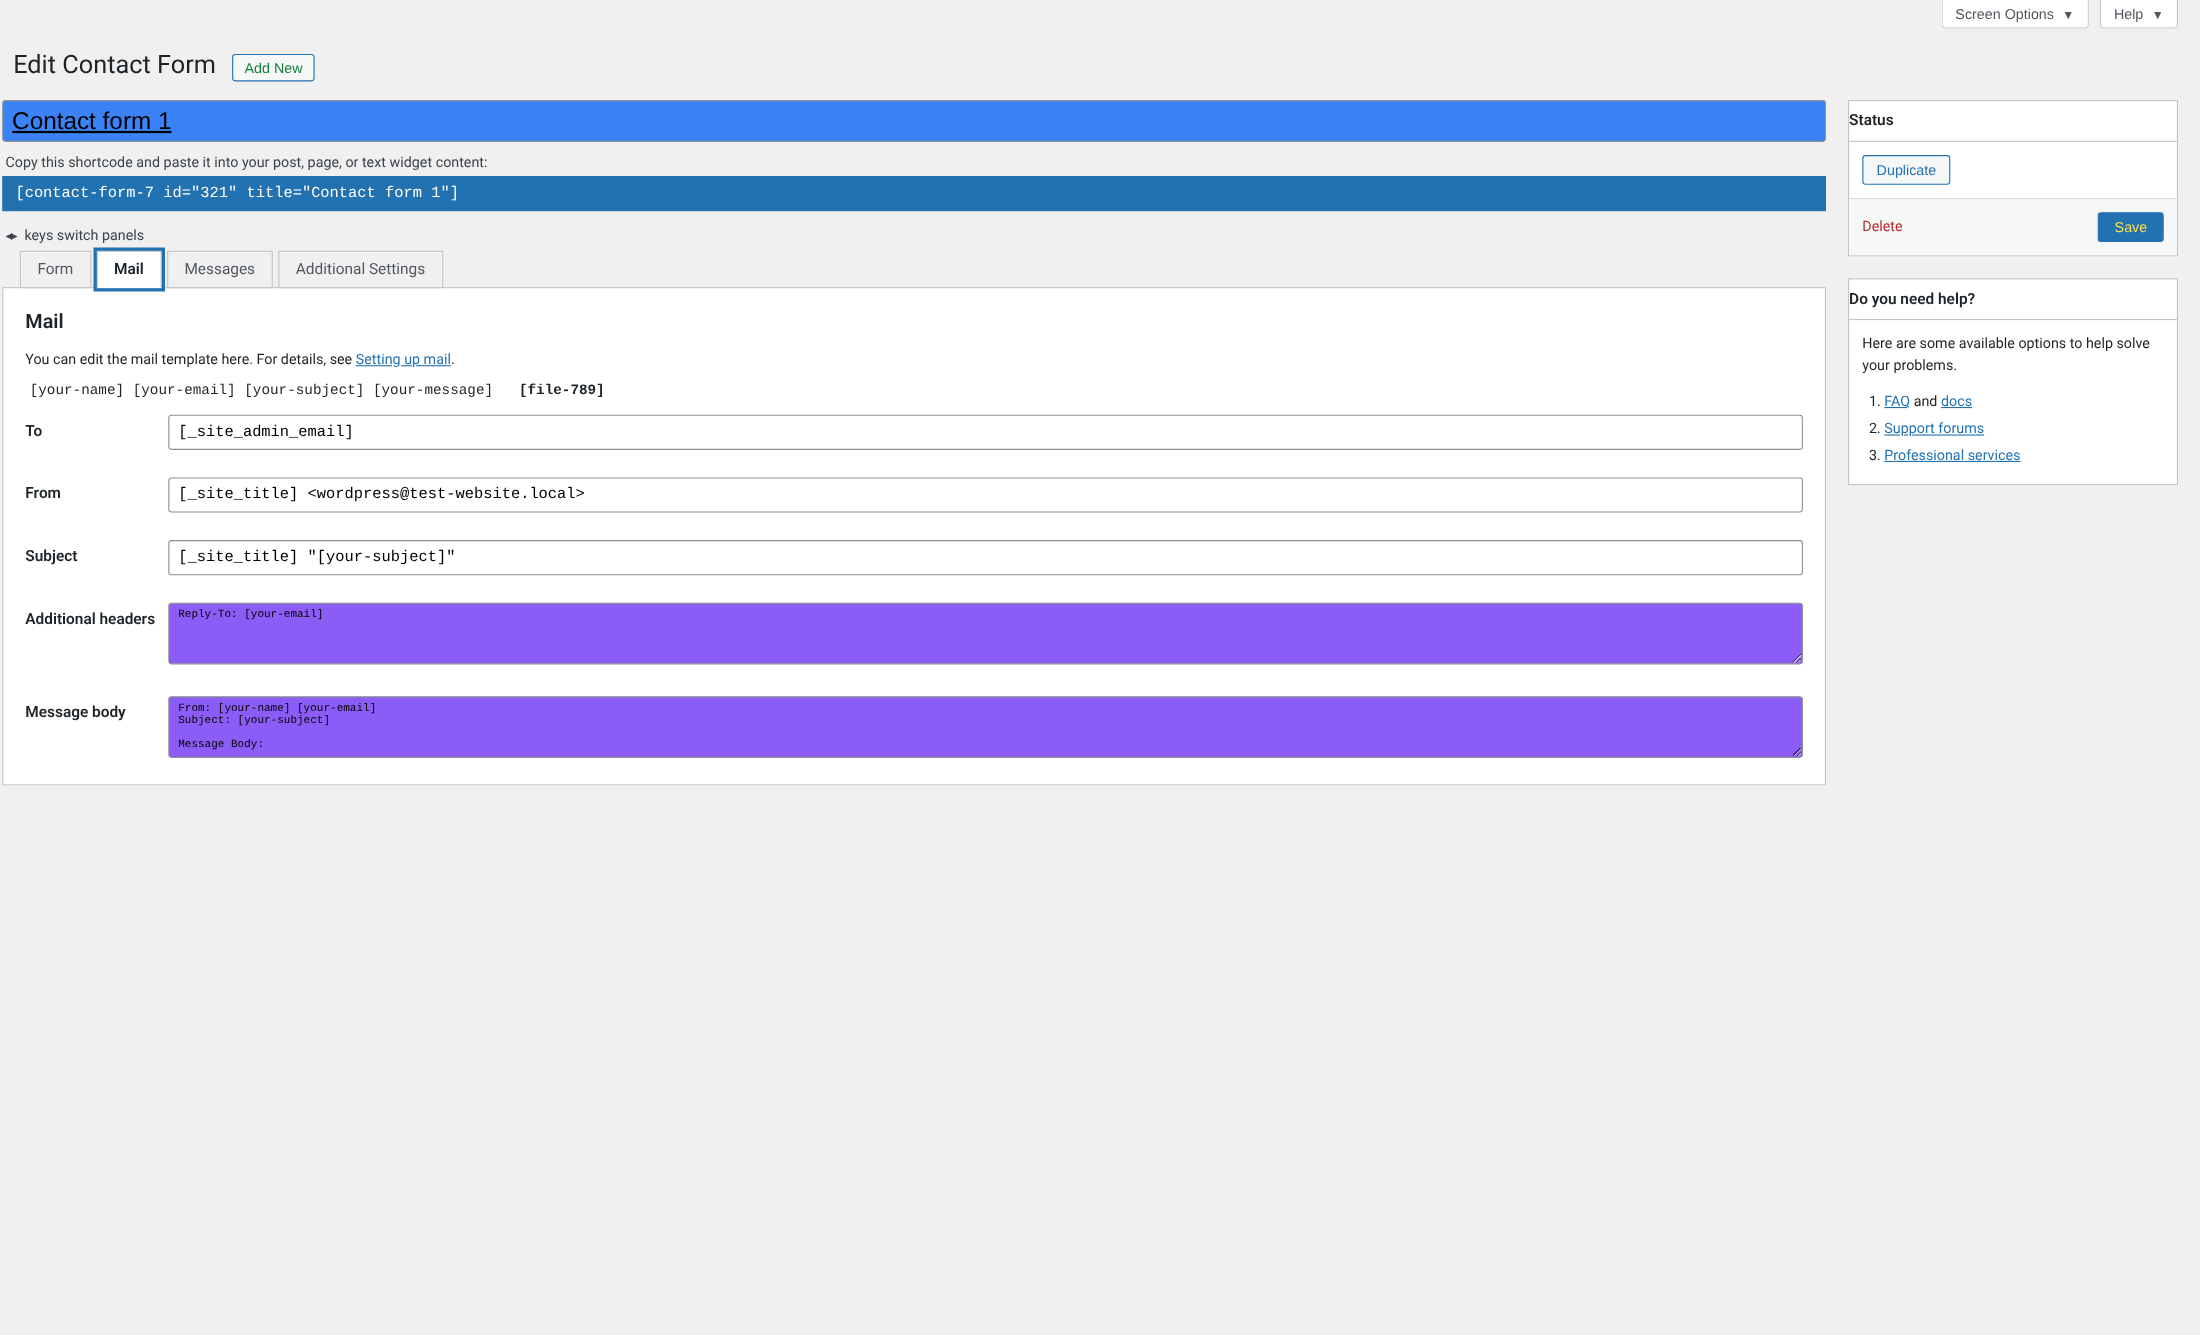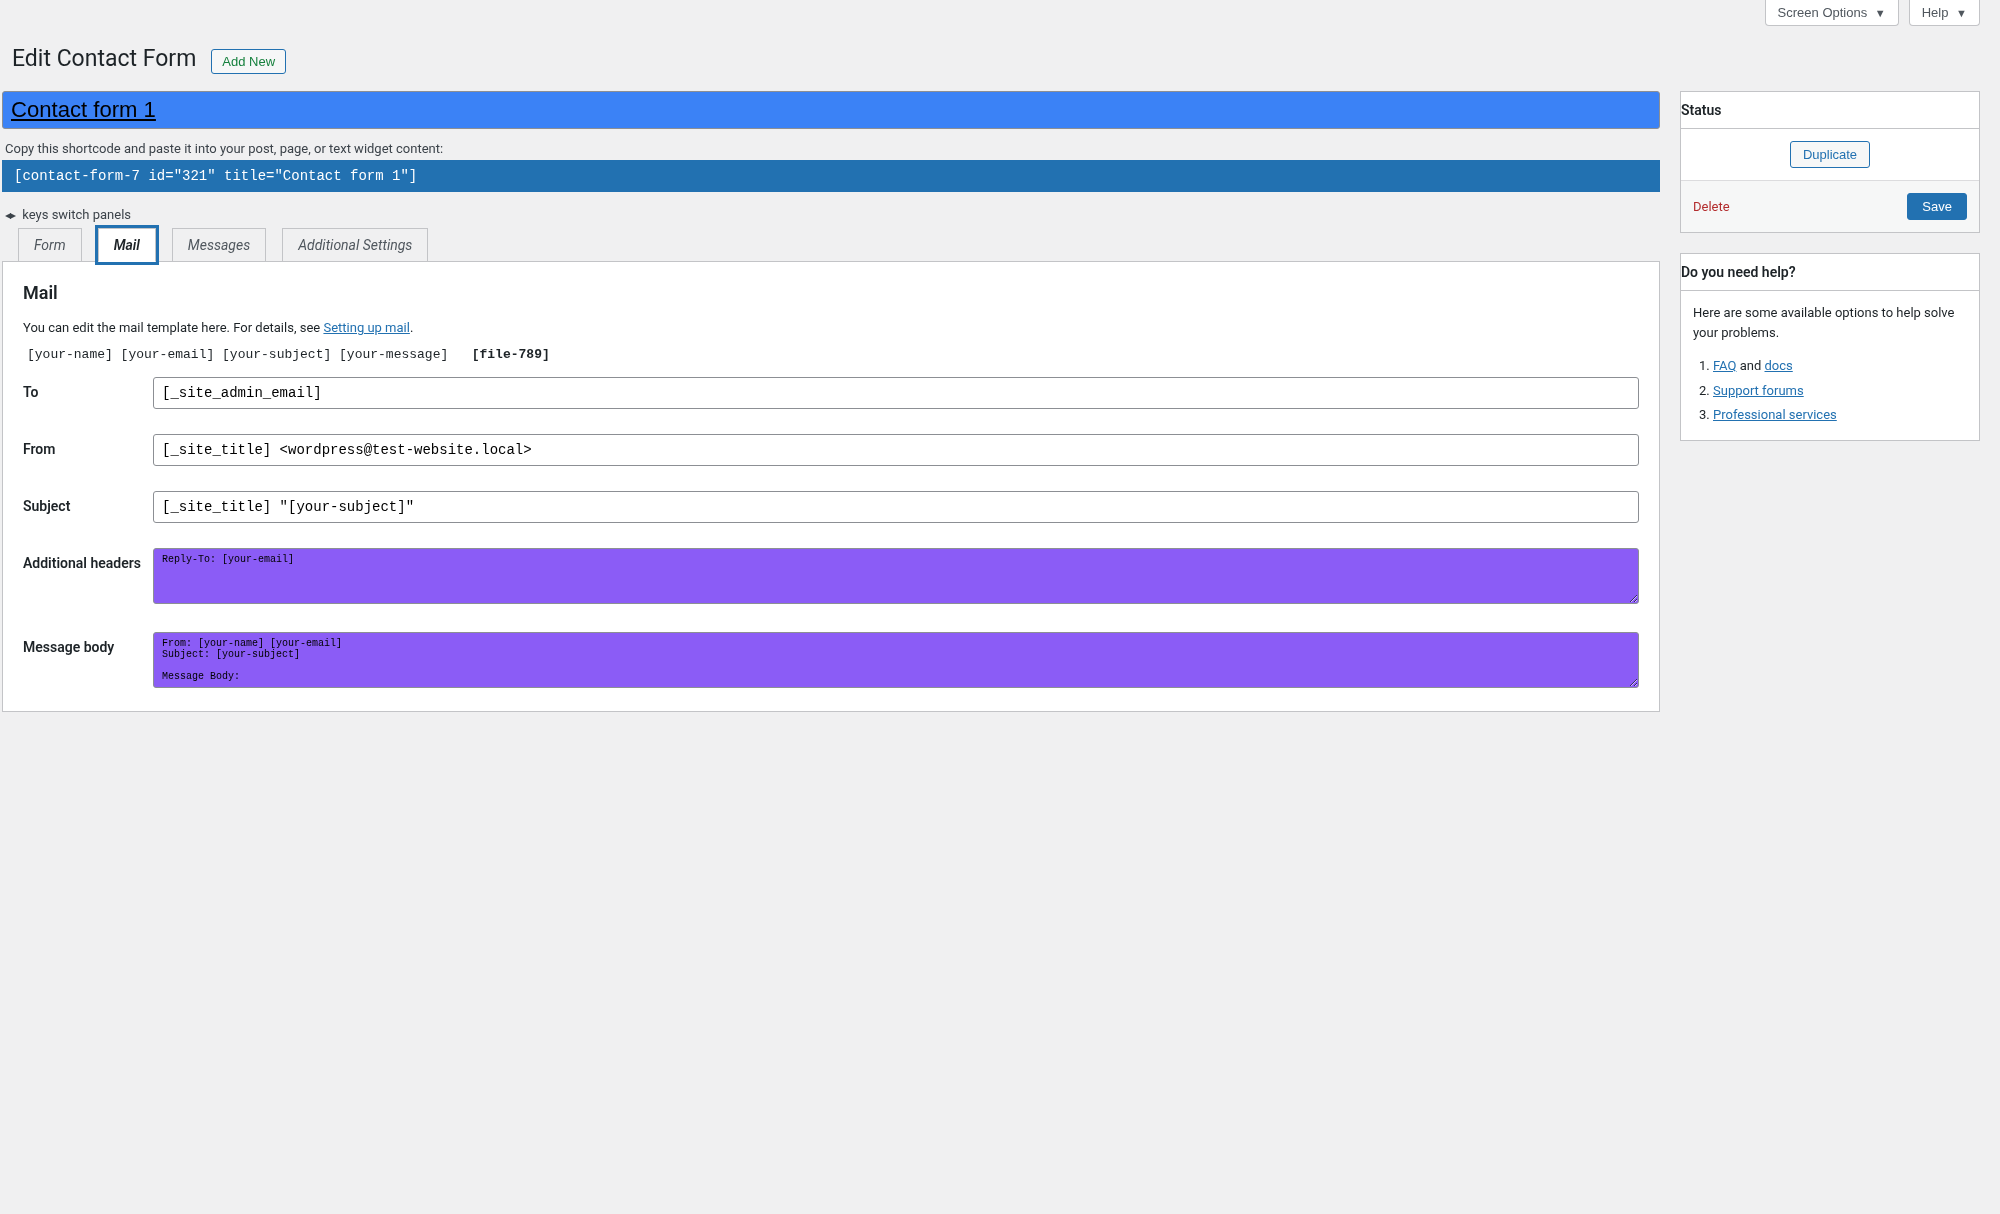--- a/index.html
+++ b/index.html
@@ -115,23 +115,22 @@
       margin-bottom: -1px;
       position: relative;
       z-index: 2;
     }
     .tab {
       background: #f0f0f1;
       border: 1px solid #c3c4c7;
       padding: 8px 15px;
       font-size: 14px;
       cursor: pointer;
-      margin-right: 16px;
+      margin-right: 5px;
       color: #50575e;
-      font-style: italic;
     }
     .tab.active {
       background: #fff;
       border-bottom: 1px solid #fff;
       font-weight: 600;
       color: #1d2327;
       outline: 3px solid #2271b1;
       outline-offset: 0;
     }
     .tab-panel {
@@ -206,21 +205,21 @@
       border-bottom: 1px solid #c3c4c7;
       padding: 10px 0;
       font-size: 14px;
       font-weight: 600;
     }
     .postbox-body {
       padding: 12px;
     }
     .status-actions-top {
       display: flex;
-      justify-content: center;
+      justify-content: flex-start;
       padding: 12px;
     }
     .btn-secondary {
       background: #f6f7f7;
       border: 1px solid #2271b1;
       color: #2271b1;
       padding: 5px 12px;
       font-size: 13px;
       border-radius: 3px;
       cursor: pointer;
@@ -235,21 +234,21 @@
     }
     .delete-link {
       color: #b32d2e;
       text-decoration: none;
       cursor: pointer;
       font-size: 13px;
     }
     .btn-primary {
       background: #2271b1;
       border: 1px solid #2271b1;
-      color: #ffffff;
+      color: #fde047;
       padding: 5px 14px;
       font-size: 13px;
       border-radius: 3px;
       cursor: pointer;
     }
     .help-text {
       font-size: 13px;
       line-height: 1.5;
       margin-bottom: 12px;
     }

